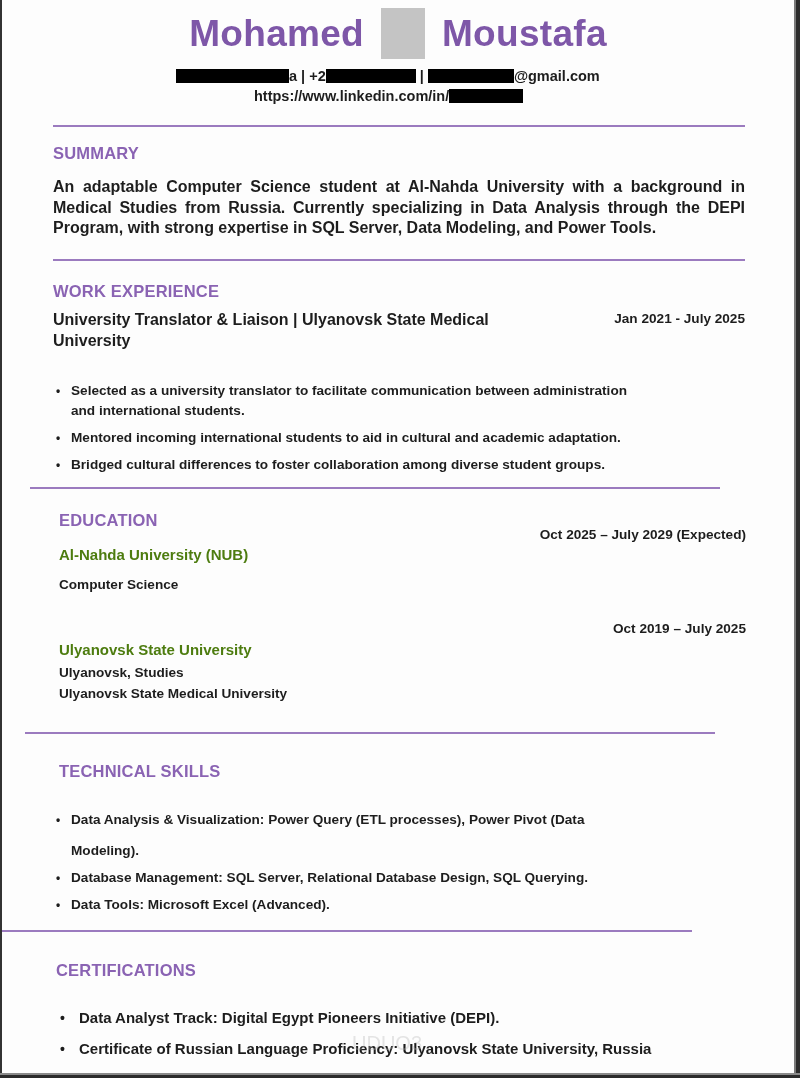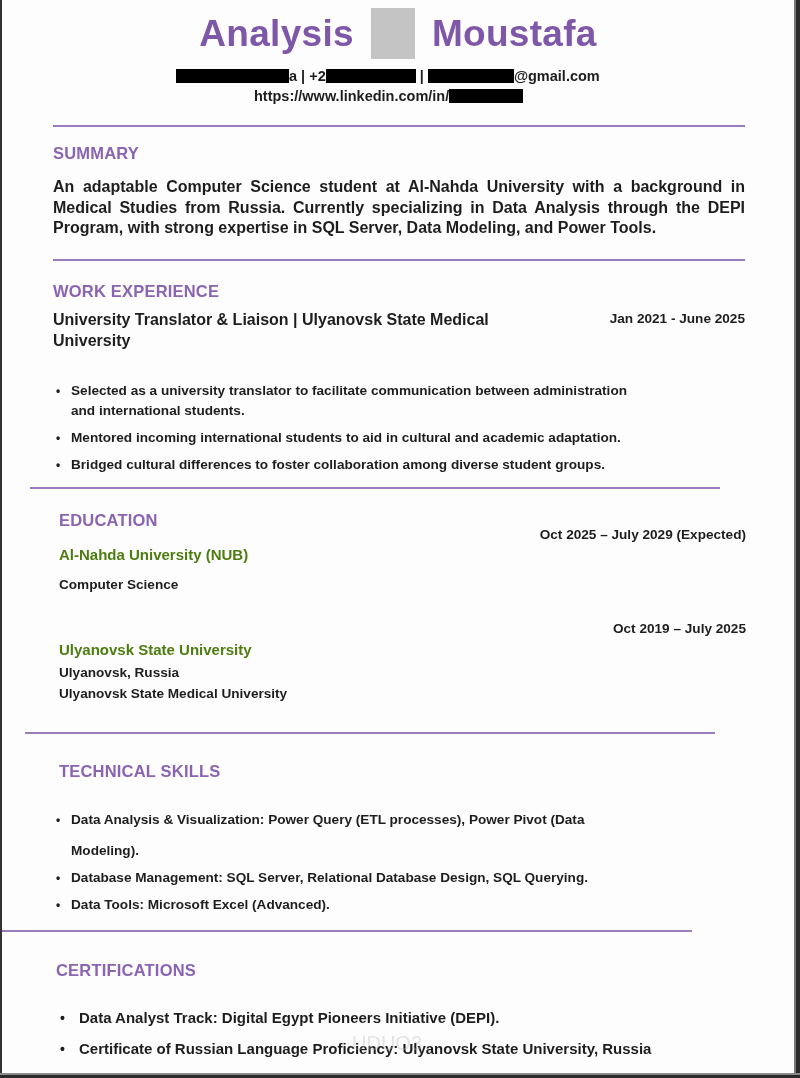--- a/index.html
+++ b/index.html
@@ -46,21 +46,21 @@
   .watermark { position: absolute; left: 350px; top: 1032px; font-size: 20px; color: rgba(180,180,180,0.35); font-weight: normal; }
 </style>
 </head>
 <body>
 
 <div class="frame-left"></div>
 
 <div class="page">
 
   <div class="name-row">
-    <span class="name">Analysis</span><span class="photo-placeholder"></span><span class="name">Moustafa</span>
+    <span class="name">Mohamed</span><span class="photo-placeholder"></span><span class="name">Moustafa</span>
   </div>
 
   <div class="abs contact" style="left:174px; top:68px;">
     <span class="redact" style="width:113px;"></span><span>a</span>
     <span>|</span>
     <span>+2</span><span class="redact" style="width:90px;"></span>
     <span>|</span>
     <span class="redact" style="width:86px;"></span><span>@gmail.com</span>
   </div>
 
@@ -73,39 +73,39 @@
   <div class="abs section-title" style="left:51px; top:144px;">SUMMARY</div>
   <div class="abs body-text justify" style="left:51px; top:177px; width:692px;">An adaptable Computer Science student at Al-Nahda University with a background in Medical Studies from Russia. Currently specializing in Data Analysis through the DEPI Program, with strong expertise in SQL Server, Data Modeling, and Power Tools.</div>
 
   <div class="rule" style="left:51px; top:259px; width:692px;"></div>
 
   <div class="abs section-title" style="left:51px; top:282px;">WORK EXPERIENCE</div>
   <div class="abs body-text" style="left:51px; top:310px;">
     <div>University Translator &amp; Liaison | Ulyanovsk State Medical</div>
     <div>University</div>
   </div>
-  <div class="abs date" style="right:49px; top:311px;">Jan 2021 - June 2025</div>
+  <div class="abs date" style="right:49px; top:311px;">Jan 2021 - July 2025</div>
 
   <ul class="abs bullets" style="left:51px; top:370px; line-height:20px;">
     <li>Selected as a university translator to facilitate communication between administration</li>
     <li class="nobullet" style="margin-top:0;">and international students.</li>
     <li>Mentored incoming international students to aid in cultural and academic adaptation.</li>
     <li>Bridged cultural differences to foster collaboration among diverse student groups.</li>
   </ul>
 
   <div class="rule" style="left:28px; top:487px; width:690px;"></div>
 
   <div class="abs section-title" style="left:57px; top:511px;">EDUCATION</div>
   <div class="abs date" style="right:48px; top:527px;">Oct 2025 – July 2029 (Expected)</div>
   <div class="abs edu-school" style="left:57px; top:546px;">Al-Nahda University (NUB)</div>
   <div class="abs edu-detail" style="left:57px; top:577px;">Computer Science</div>
 
   <div class="abs date" style="right:48px; top:621px;">Oct 2019 – July 2025</div>
   <div class="abs edu-school" style="left:57px; top:641px;">Ulyanovsk State University</div>
-  <div class="abs edu-detail" style="left:57px; top:665px;">Ulyanovsk, Russia</div>
+  <div class="abs edu-detail" style="left:57px; top:665px;">Ulyanovsk, Studies</div>
   <div class="abs edu-detail" style="left:57px; top:686px;">Ulyanovsk State Medical University</div>
 
   <div class="rule" style="left:23px; top:732px; width:690px;"></div>
 
   <div class="abs section-title" style="left:57px; top:762px;">TECHNICAL SKILLS</div>
   <ul class="abs bullets" style="left:51px; top:799px; line-height:20px;">
     <li>Data Analysis &amp; Visualization: Power Query (ETL processes), Power Pivot (Data</li>
     <li class="nobullet">Modeling).</li>
     <li>Database Management: SQL Server, Relational Database Design, SQL Querying.</li>
     <li>Data Tools: Microsoft Excel (Advanced).</li>

